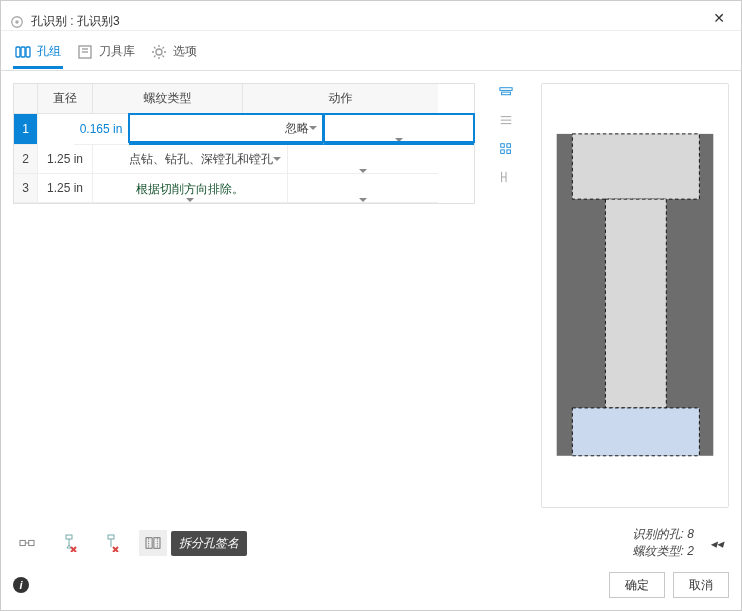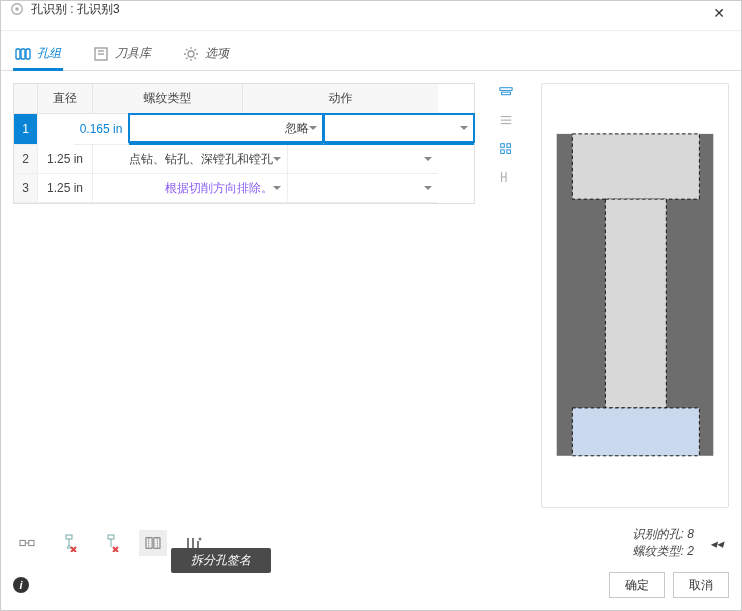--- a/index.html
+++ b/index.html
@@ -11,41 +11,40 @@
     color: #333;
     width: 742px;
     height: 611px;
     border: 1px solid #ccc;
     display: flex;
     flex-direction: column;
     position: relative;
   }
   .titlebar {
     display: flex;
-    align-items: flex-start;
+    align-items: flex-end;
     height: 30px;
     padding: 0 8px;
     border-bottom: 1px solid #eee;
   }
   .titlebar .app-icon {
     width: 16px; height: 16px; margin-right: 6px;
     display: flex; align-items: center; justify-content: center;
     color: #888;
   }
   .titlebar .title { flex: 0 0 auto; }
   .titlebar .spacer { flex: 1; }
   .titlebar .close-x { font-size: 14px; cursor: pointer; padding: 4px 8px; }
   .tabs {
     display: flex;
-    align-items: flex-end;
-    gap: 32px;
+    align-items: center;
+    gap: 16px;
     padding: 10px 14px 0 14px;
     border-bottom: 1px solid #e0e0e0;
     height: 40px;
-    font-style: italic;
   }
   .tab {
     display: flex; align-items: center; gap: 6px;
     padding-bottom: 8px;
     color: #555;
     cursor: pointer;
     position: relative;
   }
   .tab.active {
     color: #0a84d6;
@@ -114,21 +113,21 @@
   .dropdown {
     width: 100%;
     height: 28px;
     display: flex;
     align-items: center;
     justify-content: flex-end;
     padding: 0 6px;
     cursor: pointer;
     color: #444;
   }
-  .dropdown.placeholder { color: #8b5cf6; }
+  .dropdown.placeholder { color: #14532d; flex-direction: column; }
   .dropdown .caret {
     width: 0; height: 0;
     border-left: 4px solid transparent;
     border-right: 4px solid transparent;
     border-top: 4px solid #888;
   }
   .trow.selected .dropdown {
     outline: 2px solid #0a84d6;
     outline-offset: -1px;
   }
@@ -183,25 +182,25 @@
     margin-left: auto;
     text-align: right;
     color: #444;
     line-height: 1.4;
     padding-right: 10px;
   }
   .rewind { font-size: 13px; color: #444; cursor: pointer; padding: 4px 6px; }
 
   .tooltip {
     position: absolute;
-    top: 28px;
+    top: 11px;
     left: 170px;
     background: #4a4a4a;
     color: #fff;
-    padding: 4px 20px;
+    padding: 4px 8px;
     font-size: 12px;
     white-space: nowrap;
     border-radius: 2px;
     z-index: 5;
   }
 
   .footer {
     display: flex;
     align-items: center;
     padding: 12px;

